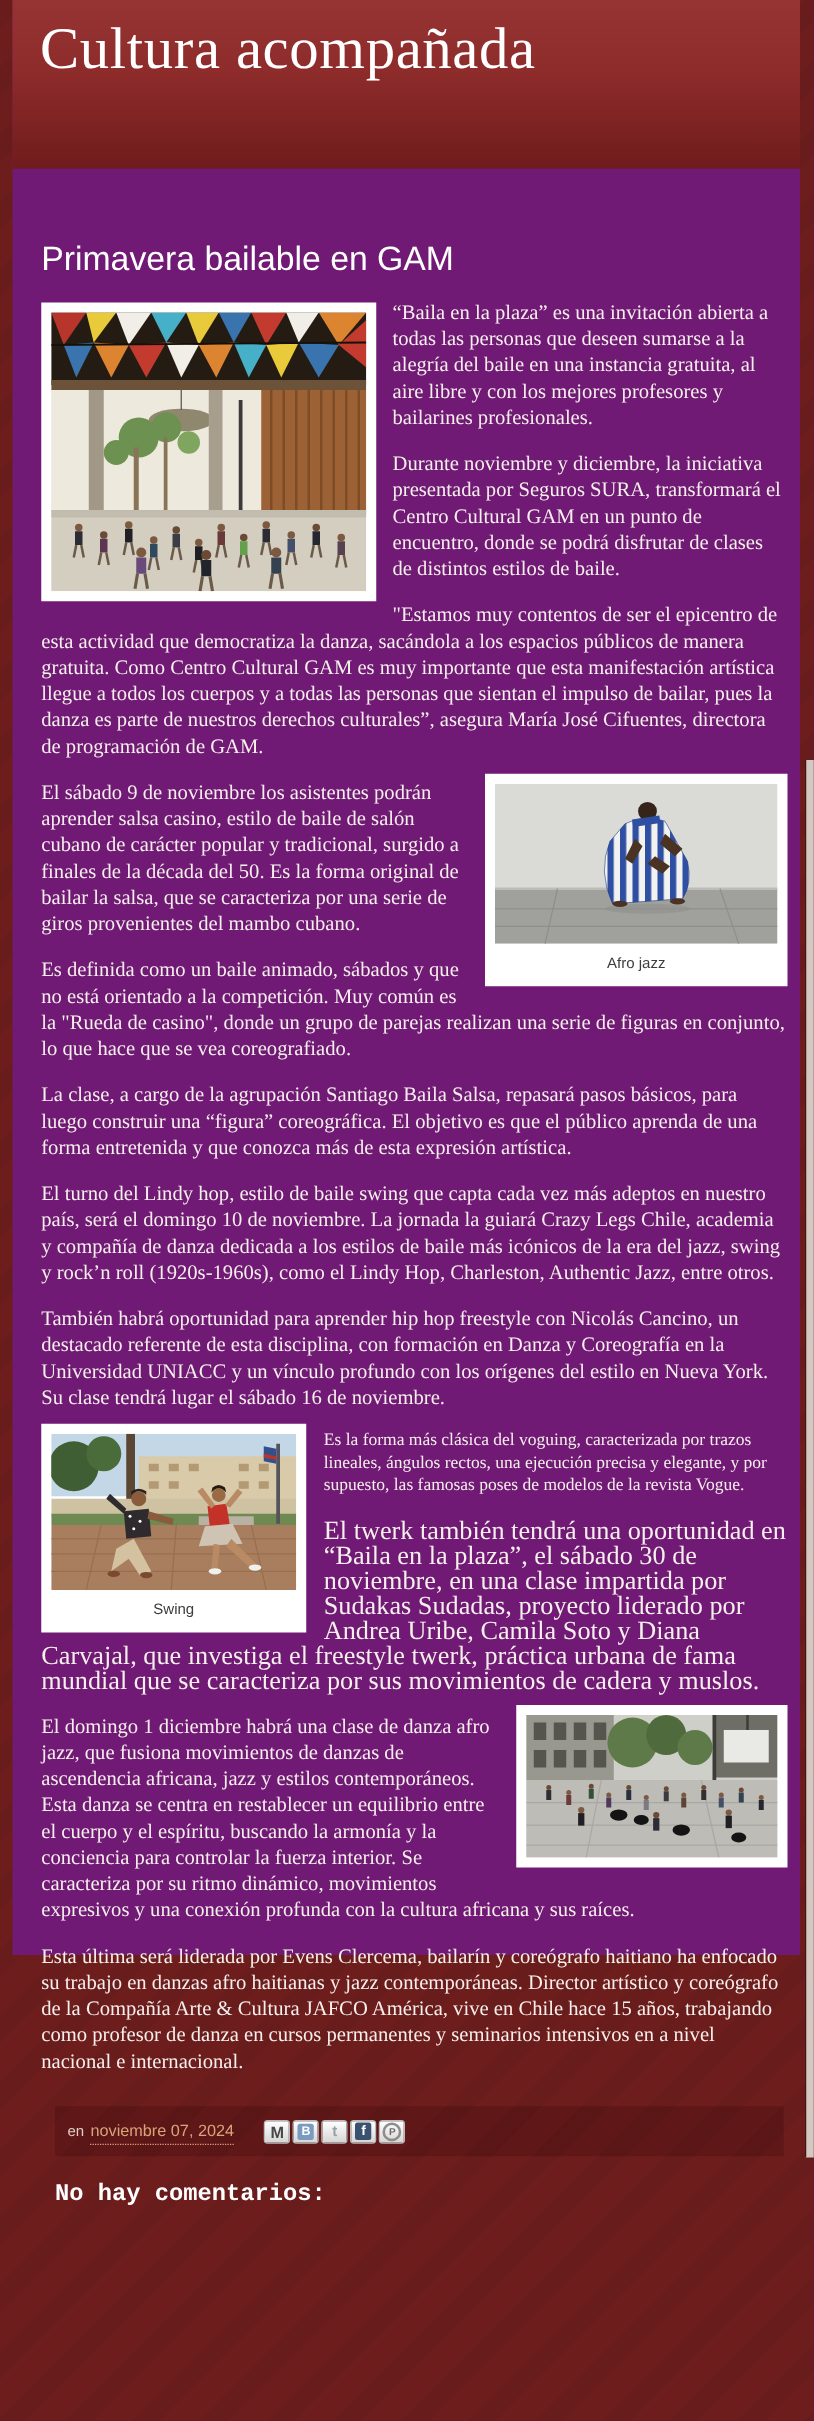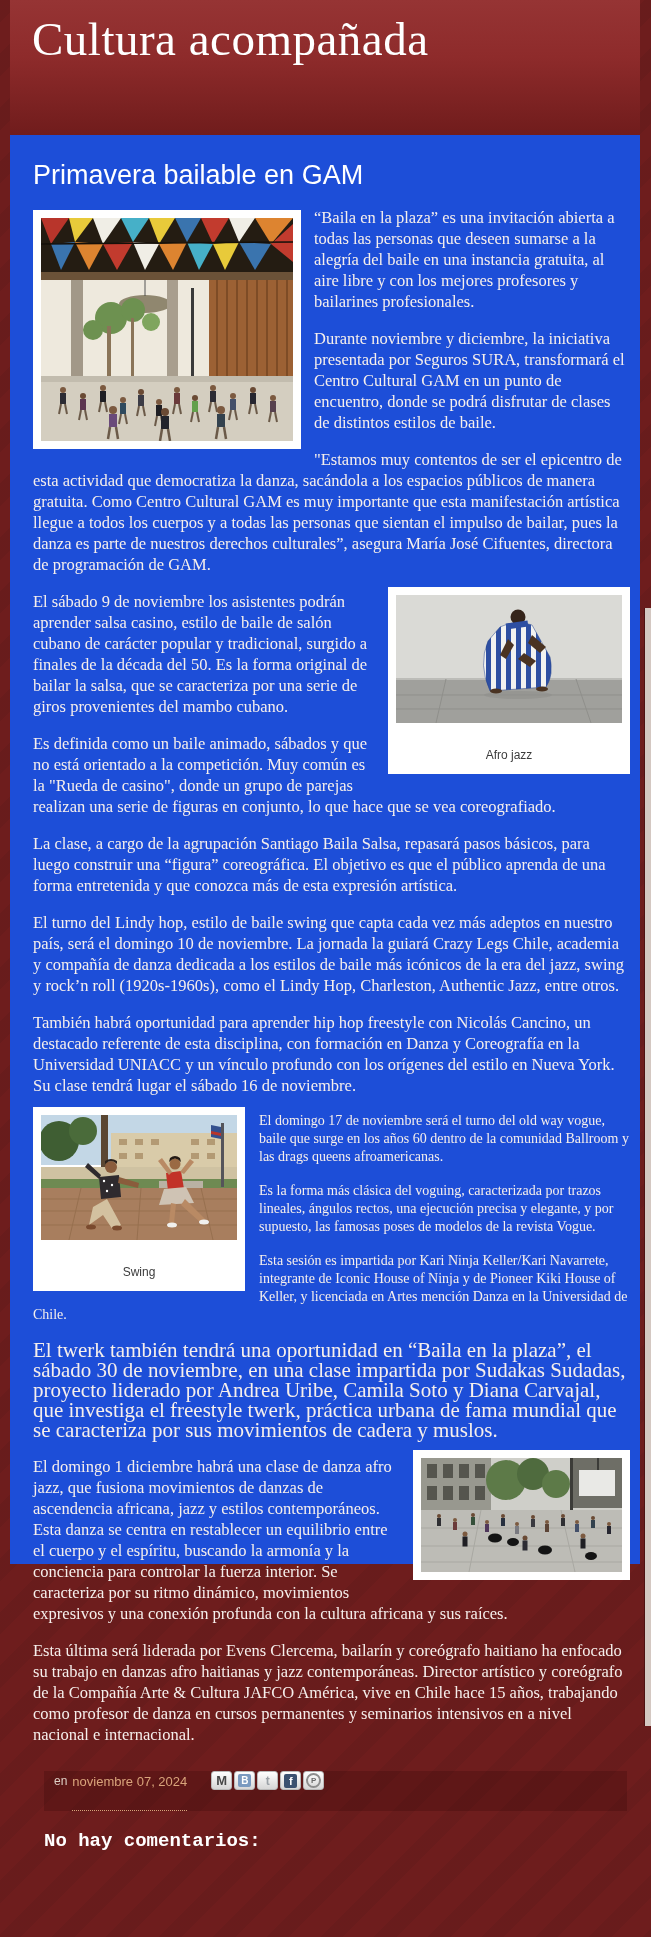--- a/index.html
+++ b/index.html
@@ -4,65 +4,65 @@
 <style>
   html,body{margin:0;padding:0;}
   body{
     width:651px;height:1937px;overflow:hidden;position:relative;
     background-color:#6e1d1d;
     background-image:repeating-linear-gradient(135deg, rgba(0,0,0,0.05) 0 16px, rgba(0,0,0,0) 16px 38px);
     font-family:"Liberation Serif","DejaVu Serif",serif;
   }
   .page{
     position:absolute;left:10px;top:0;width:630px;height:1564px;
-    background:#1d4ed8;
+    background:#701a75;
   }
   
   .header{
     height:135px;
     background:linear-gradient(180deg,#963434 0%,#8e2b2b 42%,#701c1c 100%);
     padding:14px 0 0 22px;box-sizing:border-box;
   }
   .blog-title{
     font-family:"Liberation Serif","DejaVu Serif",serif;
     font-size:47px;font-weight:400;color:#ffffff;line-height:1.1;
     letter-spacing:0.5px;cursor:pointer;display:inline-block;
   }
   
   .main{padding:24px 10px 0 23px;}
   .date-header{
     font-family:"Liberation Sans","DejaVu Sans",sans-serif;
     font-size:12px;font-weight:bold;color:#f2e9e7;
   }
   .post-title{
     font-family:"Liberation Sans","DejaVu Sans",sans-serif;
-    font-size:27px;font-weight:400;color:#ffffff;margin-top:0;line-height:32px;
+    font-size:27px;font-weight:400;color:#ffffff;margin-top:32px;line-height:32px;
   }
   .post-body{
     margin-top:14px;color:#f6efec;font-size:16.5px;line-height:21px;
   }
   .post-body p{margin:16px 0 7px 0;}
   .post-body p.small{font-size:14px;line-height:18px;}
   .post-body p.mid{font-size:21px;line-height:20px;}
   
   .photo-card{background:#ffffff;padding:8px;cursor:pointer;}
   .photo-card .caption{
     text-align:center;font-family:"Liberation Sans","DejaVu Sans",sans-serif;
-    font-size:12px;color:#3c3c3c;padding-top:22px;
+    font-size:12px;color:#3c3c3c;padding-top:5px;
   }
   .card-1{float:left;margin:3px 13px 8px 0;}
   .card-2{float:right;margin:5px 0 8px 13px;}
   .card-3{float:left;margin:4px 14px 6px 0;}
   .card-4{float:right;margin:3px 0 8px 13px;}
   .photo-card svg{display:block;}
   
   .post-footer{
     clear:both;margin:26px 3px 0 11px;height:40px;
     background:rgba(30,0,0,0.18);
-    display:flex;padding:0 10px;box-sizing:border-box;
+    display:flex;align-items:center;padding:0 10px;box-sizing:border-box;
     font-family:"Liberation Sans","DejaVu Sans",sans-serif;
   }
   .byline-prefix{font-size:12px;color:#ded0c6;margin-right:5px;}
   .timestamp-link{
     font-size:13px;color:#d9a47b;border-bottom:1px dotted #d9a47b;
     cursor:pointer;text-decoration:none;
   }
   .share-buttons{display:flex;margin-left:24px;}
   .share-btn{
     width:21px;height:19px;margin-right:2px;border:1px solid #b9b9b9;border-radius:3px;
@@ -346,23 +346,21 @@
           <ellipse cx="163" cy="107" rx="5" ry="2.5" fill="#f0f0ee"></ellipse>
           <ellipse cx="131" cy="110" rx="5" ry="2.5" fill="#f0f0ee"></ellipse>
           <path d="M128 60 L117 46 L121 43 L131 57 Z" fill="#b98a64"></path>
           <path d="M139 57 L149 44 L153 47 L143 59 Z" fill="#b98a64"></path>
           <circle cx="134" cy="49" r="5.5" fill="#9a6a44"></circle>
           <path d="M128 47 Q134 40 140 47 L139 43 Q134 39 129 43 Z" fill="#241a14"></path>
         </svg>
         <div class="caption">Swing</div>
       </div>
 
-      <p class="small">El domingo 17 de noviembre será el turno del old way vogue, baile que surge en los años 60 dentro de la comunidad Ballroom y las drags queens afroamericanas.</p>
       <p class="small">Es la forma más clásica del voguing, caracterizada por trazos lineales, ángulos rectos, una ejecución precisa y elegante, y por supuesto, las famosas poses de modelos de la revista Vogue.</p>
-      <p class="small">Esta sesión es impartida por Kari Ninja Keller/Kari Navarrete, integrante de Iconic House of Ninja y de Pioneer Kiki House of Keller, y licenciada en Artes mención Danza en la Universidad de Chile.</p>
       <p class="mid">El twerk también tendrá una oportunidad en “Baila en la plaza”, el sábado 30 de noviembre, en una clase impartida por Sudakas Sudadas, proyecto liderado por Andrea Uribe, Camila Soto y Diana Carvajal, que investiga el freestyle twerk, práctica urbana de fama mundial que se caracteriza por sus movimientos de cadera y muslos.</p>
 
       <div class="photo-card card-4">
         <svg width="201" height="114" viewBox="0 0 201 114">
           <rect width="201" height="114" fill="#cfcfc9"></rect>
           <rect x="0" y="0" width="70" height="52" fill="#98988f"></rect>
           <g fill="#55554e">
             <rect x="6" y="6" width="10" height="14"></rect>
               <rect x="22" y="6" width="10" height="14"></rect>
               <rect x="38" y="6" width="10" height="14"></rect>

